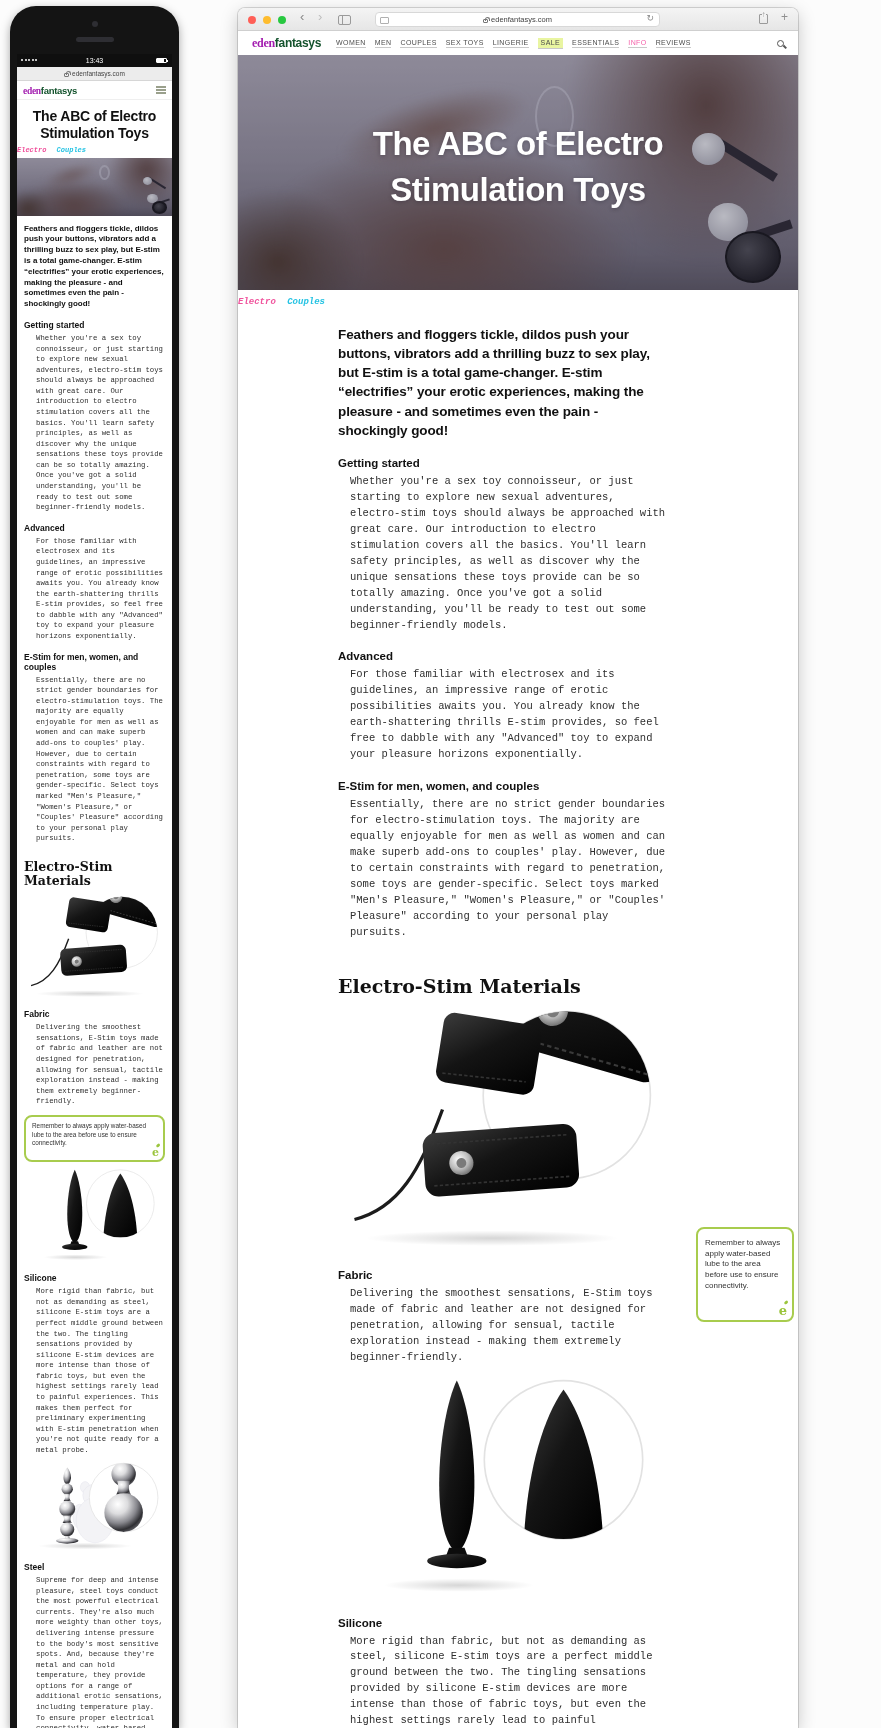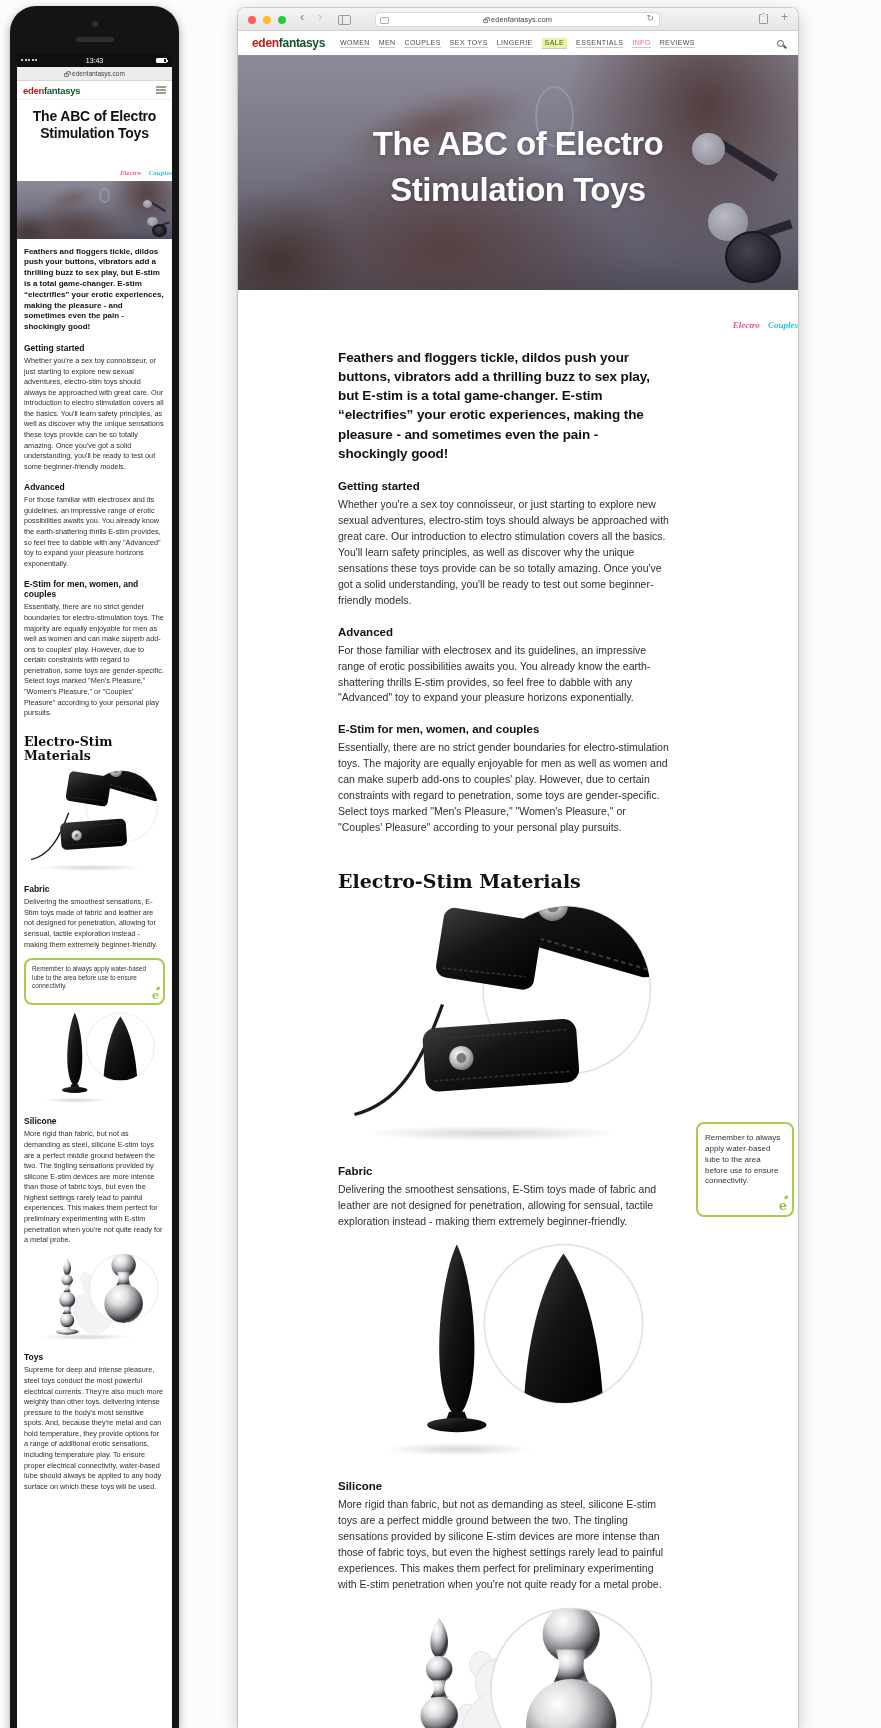--- a/index.html
+++ b/index.html
@@ -29,29 +29,29 @@
   .m-urlbar { height:14px; background:#ececec; border-bottom:1px solid #d6d6d6;
               display:flex; align-items:center; justify-content:center; gap:3px;
               font-size:6.5px; color:#444; }
   .lock { width:5px; height:4px; border:1px solid #777; border-radius:1px; position:relative; margin-top:3px; }
   .lock::before { content:""; position:absolute; top:-3px; left:.5px; width:3px; height:3px;
                   border:1px solid #777; border-bottom:none; border-radius:3px 3px 0 0; }
 
   .m-header { height:19px; display:flex; align-items:center; justify-content:space-between;
               padding:0 6px; border-bottom:1px solid #efefef; }
   .logo { font-weight:bold; letter-spacing:-.3px; }
-  .logo .eden { color:#b91c1c; } .logo .fant { color:#14532d; }
+  .logo .eden { color:#a21caf;font-family:Liberation Serif, serif; } .logo .fant { color:#14532d; }
   .m-header .logo { font-size:9.5px; }
   .hamburger { display:flex; flex-direction:column; gap:1.5px; cursor:pointer; }
   .hamburger i { display:block; width:10px; height:1.5px; background:#9aa08c; }
 
   .m-title { font-size:14px; font-weight:bold; color:#111; text-align:center;
              line-height:1.2; padding:8px 6px 3px; letter-spacing:-.2px; }
-  .tags { text-align:right; font-size:7px; font-family:Liberation Serif, serif;
-          font-style:italic; font-weight:bold; padding:2px 0 5px;margin-top:23px; }
+  .tags { text-align:left; font-size:7px; font-family:Liberation Mono, monospace;
+          font-style:italic; font-weight:bold; padding:2px 0 5px; }
   .tag-electro { color:#f0529c; margin-right:6px; }
   .tag-couples { color:#25c3e3; }
   .m-tags { padding:1px 0 4px; }
 
   
   .photo { position:relative; overflow:hidden;
            background:linear-gradient(180deg,#b0acba 0%,#938f9e 45%,#6f6b7a 85%,#595562 100%); }
   .photo > div { position:absolute; }
   .ph-hair  { left:-5%; bottom:-14%; width:27%; height:58%;
               background:radial-gradient(ellipse at 45% 55%, rgba(72,50,38,.95), rgba(72,50,38,0) 70%);
@@ -80,21 +80,21 @@
               border:2px solid #0e0e13; }
   .ph-tint  { inset:0; background:rgba(54,50,68,.28); }
 
   .m-photo { height:58px; }
 
   .m-content { padding:0 7px; }
   .intro { font-weight:bold; color:#111; }
   .m-intro { font-size:8px; line-height:1.35; margin:8px 0 4px; }
   .sec-h { font-weight:bold; color:#111; font-family:"Liberation Sans", sans-serif; }
   .m-content .sec-h { font-size:8.5px; margin:10px 0 3px; }
-  .serif-body { font-family:Liberation Sans, sans-serif; color:#2e2e2e; }
+  .serif-body { font-family:Liberation Mono, monospace; color:#2e2e2e;margin-left:12px; }
   .m-content .serif-body { font-size:7.3px; line-height:1.45; }
   .materials-h { font-family:"DejaVu Serif","Liberation Serif",serif; font-weight:bold; color:#111; }
   .m-content .materials-h { font-size:12.5px; line-height:1.15; margin:16px 0 4px; }
   .m-figure { margin:5px 0 2px; }
   .m-figure svg { display:block; width:100%; height:auto; }
 
   .callout { border:2px solid #a8cc4e; border-radius:8px; background:#fff;
              position:relative; color:#333; }
   .m-callout { margin:8px 0 4px; padding:5px 6px 12px; font-size:6.4px; line-height:1.35; }
   .eden-icon { position:absolute; right:4px; bottom:2px; color:#9bc53d; font-weight:bold;
@@ -332,21 +332,21 @@
             <circle cx="92" cy="62" r="12" fill="url(#chromeG)"></circle>
             <path d="M86,72 C88,80 88,82 84,88 L100,88 C96,82 96,80 98,72 Z" fill="url(#chromeG)"></path>
             <circle cx="92" cy="104" r="17" fill="url(#chromeG)"></circle>
             <path d="M83,118 C86,126 86,128 82,134 L102,134 C98,128 98,126 101,118 Z" fill="url(#chromeG)"></path>
             <circle cx="92" cy="148" r="15" fill="url(#chromeG)"></circle>
             <path d="M88,162 L96,162 L98,170 L86,170 Z" fill="url(#chromeG)"></path>
             <ellipse cx="92" cy="172" rx="24" ry="6" fill="url(#chromeG)"></ellipse>
           </g>
         </svg>
       </div>
-      <h4 class="sec-h">Toys</h4>
+      <h4 class="sec-h">Steel</h4>
       <p class="serif-body">Supreme for deep and intense pleasure, steel toys conduct the most powerful electrical currents. They're also much more weighty than other toys, delivering intense pressure to the body's most sensitive spots. And, because they're metal and can hold temperature, they provide options for a range of additional erotic sensations, including temperature play. To ensure proper electrical connectivity, water-based lube should always be applied to any body surface on which these toys will be used.</p>
     </div>
   </div>
 </div>
 
 <div class="browser">
 
   <div class="titlebar">
     <span class="tl tl-close"></span>
     <span class="tl tl-min"></span>

